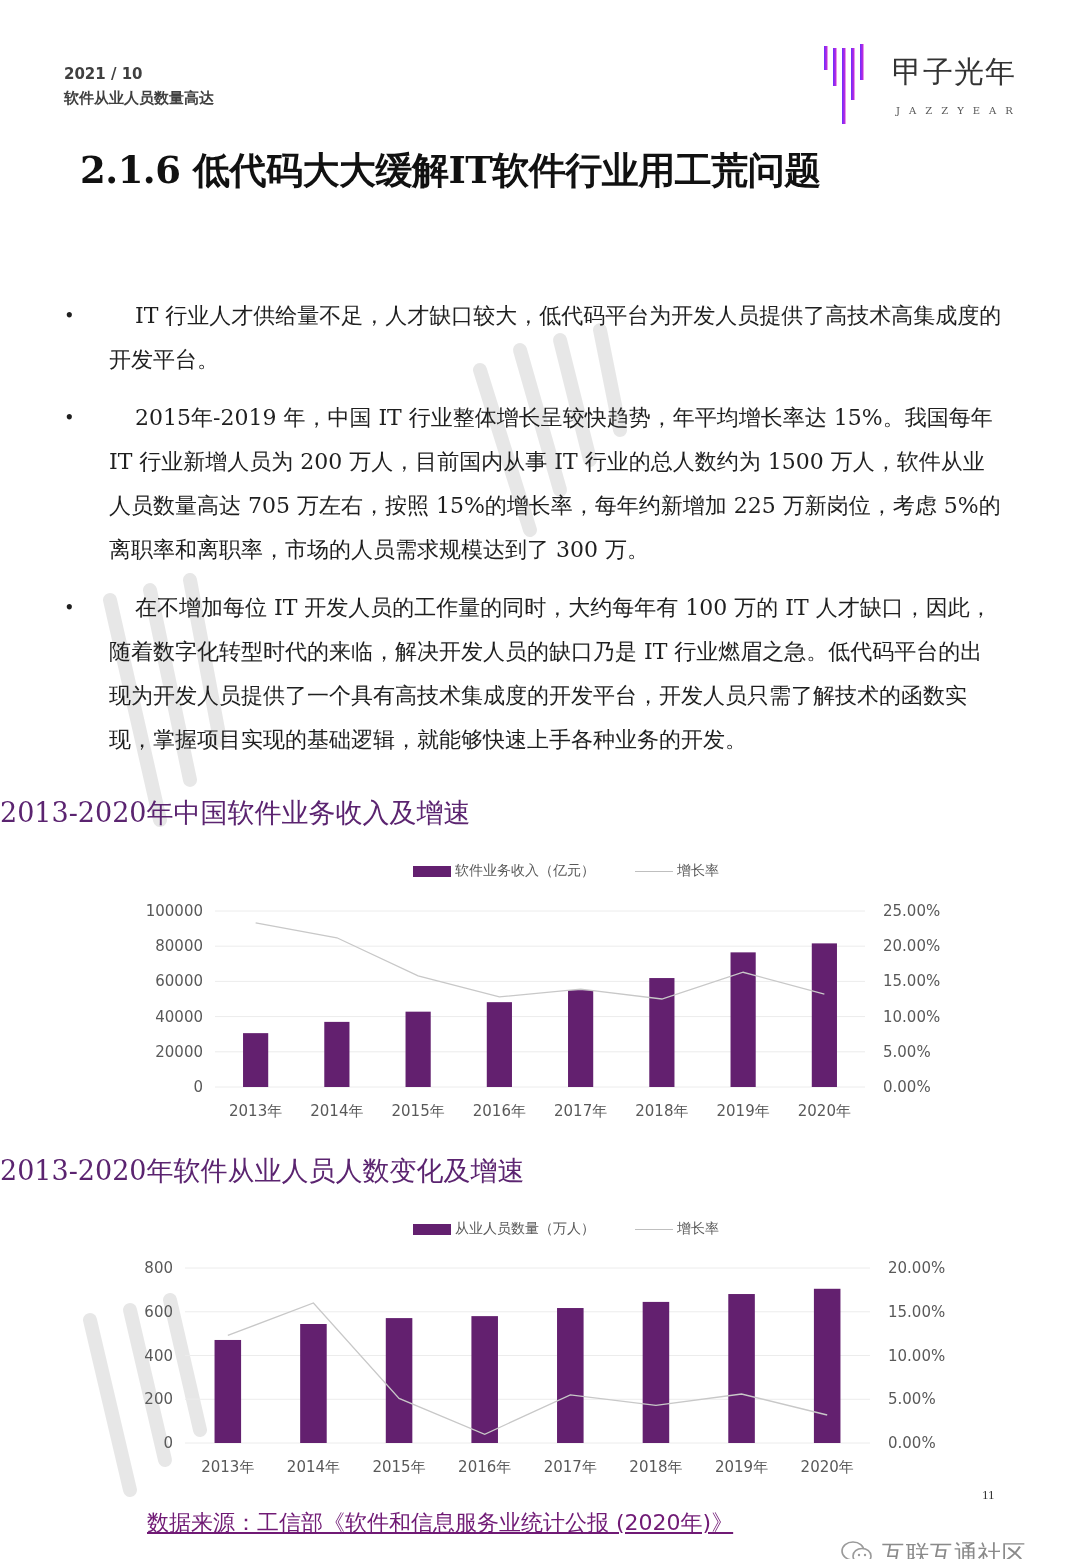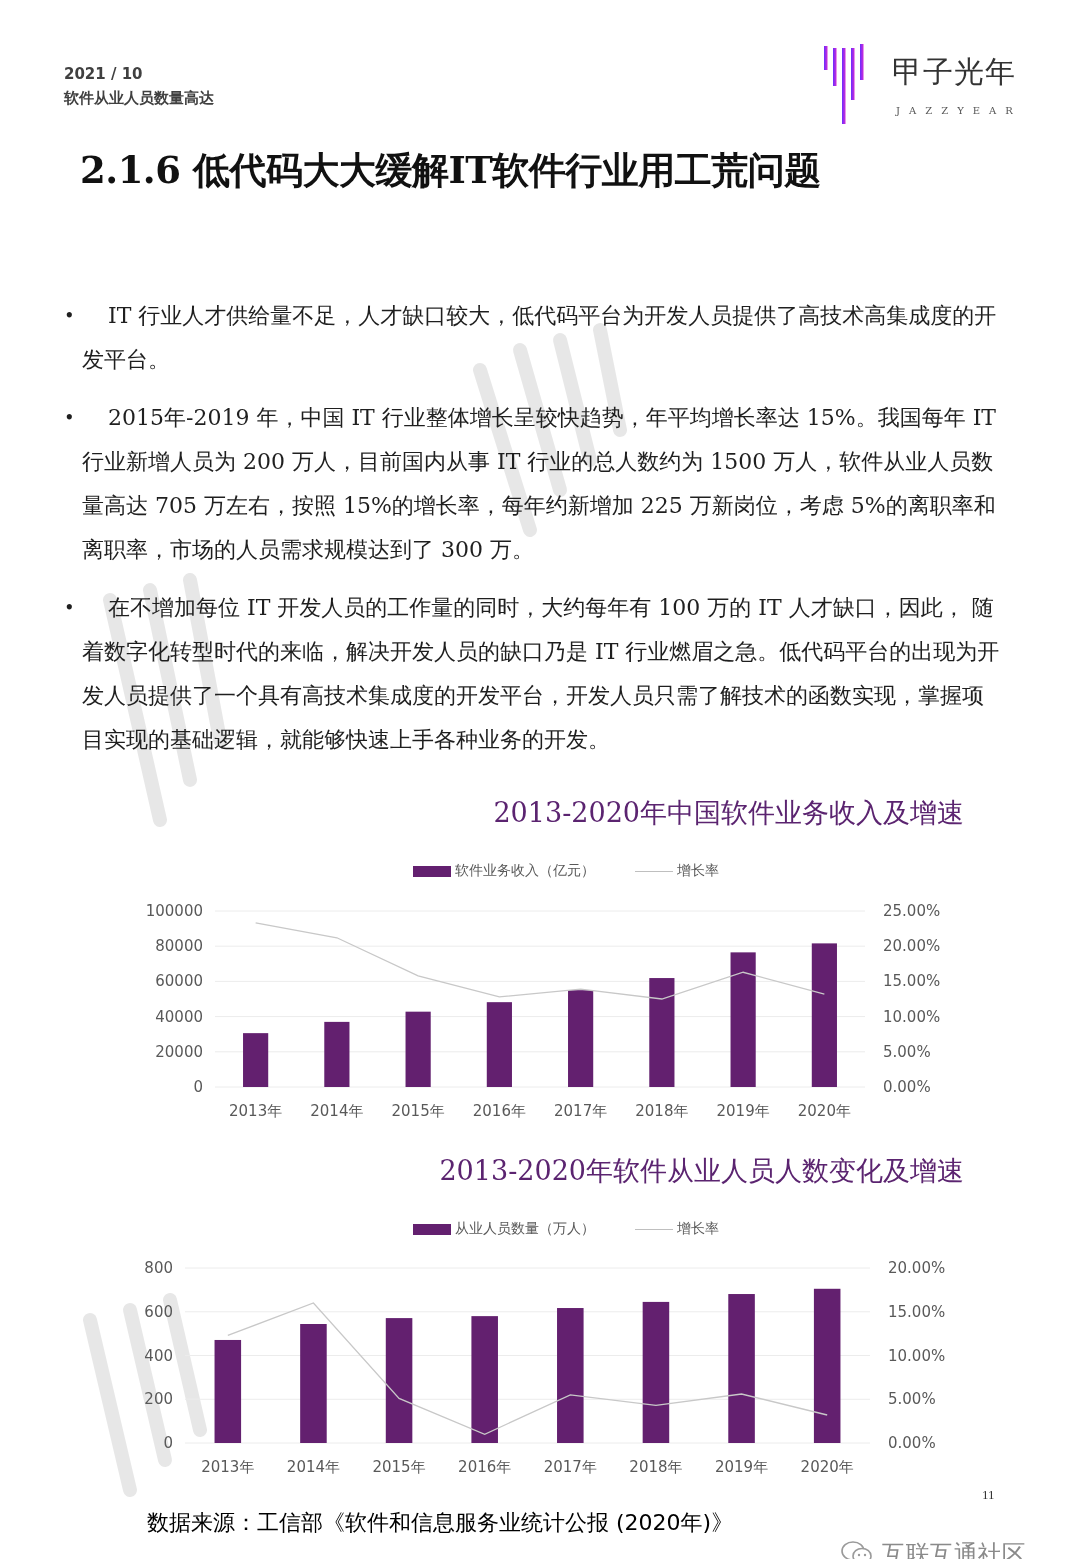--- a/index.html
+++ b/index.html
@@ -6,27 +6,27 @@
   body { width:1080px; height:1559px; position:relative; overflow:hidden;
          font-family: "DejaVu Serif", "Liberation Serif", serif; color:#1a1a1a; }
   .hdr-meta { position:absolute; left:64px; top:62px; font-family:"DejaVu Sans","Liberation Sans",sans-serif; font-size:15px; color:#404040; line-height:24px;font-weight:bold; }
   .logo { position:absolute; left:820px; top:40px; width:210px; height:90px; }
   .logo .cn { position:absolute; left:72px; top:12px; font-family:"DejaVu Sans","Liberation Sans",sans-serif; font-size:30px; color:#333; letter-spacing:1px; }
   .logo .en { position:absolute; left:76px; top:52px; font-family:"DejaVu Serif","Liberation Serif",serif; font-size:10px; color:#555; letter-spacing:9px;margin-top:13px; }
   .page-title { position:absolute; left:64px; top:146px; font-size:37px; font-weight:bold; color:#111; letter-spacing:-0.5px;margin-left:16px; }
   .bullets { position:absolute; left:64px; top:294px; width:940px; }
   .bullet { position:relative; padding-left:18px; font-size:22px; line-height:44px; margin-bottom:14px; color:#1f1f1f; }
   .bullet .dot { position:absolute; left:0; top:0; font-size:18px; }
-  .bullet .txt { display:block; text-indent:26px; }
-  .chart-title { position:absolute; width:964px; left:0; text-align:right; font-family:"DejaVu Serif","Liberation Serif",serif; font-size:27px; color:#5b2470; }
+  .bullet .txt { display:block; text-indent:26px;margin-left:27px; }
+  .chart-title { position:absolute; width:964px; left:0; text-align:left; font-family:"DejaVu Serif","Liberation Serif",serif; font-size:27px; color:#5b2470; }
   .legend { position:absolute; width:1080px; left:0; text-align:center; font-family:"DejaVu Sans","Liberation Sans",sans-serif; font-size:14px; color:#595959;margin-left:26px; }
   .legend .sw { display:inline-block; width:38px; height:11px; background:#63206f; vertical-align:middle; margin-right:4px; }
   .legend .ln { display:inline-block; width:38px; height:1px; background:#bfbfbf; vertical-align:middle; margin:0 4px 0 40px; }
   svg text { font-family:"DejaVu Sans","Liberation Sans",sans-serif; }
-  .source { position:absolute; left:147px; top:1508px; font-family:"DejaVu Sans","Liberation Sans",sans-serif; font-size:22px; color:#000000; }
+  .source { position:absolute; left:147px; top:1508px; font-family:"DejaVu Sans","Liberation Sans",sans-serif; font-size:22px; color:#701a75;text-decoration:underline; }
   .wm-brand { position:absolute; left:840px; top:1495px; font-family:"DejaVu Sans","Liberation Sans",sans-serif; font-size:24px; color:#8a8a8a;margin-top:43px; }
   .pagenum { position:absolute; left:982px; top:1487px; font-family:Liberation Serif, serif; font-size:13px; color:#333; }
   .watermark { position:absolute; pointer-events:none; opacity:0.09; }
 </style>
 </head>
 <body>
 
 <svg class="watermark" style="left:440px;top:230px" width="420" height="320" viewBox="0 0 420 320">
   <g stroke="#000" stroke-width="14" stroke-linecap="round" fill="none">
     <line x1="40" y1="140" x2="90" y2="300"></line>

